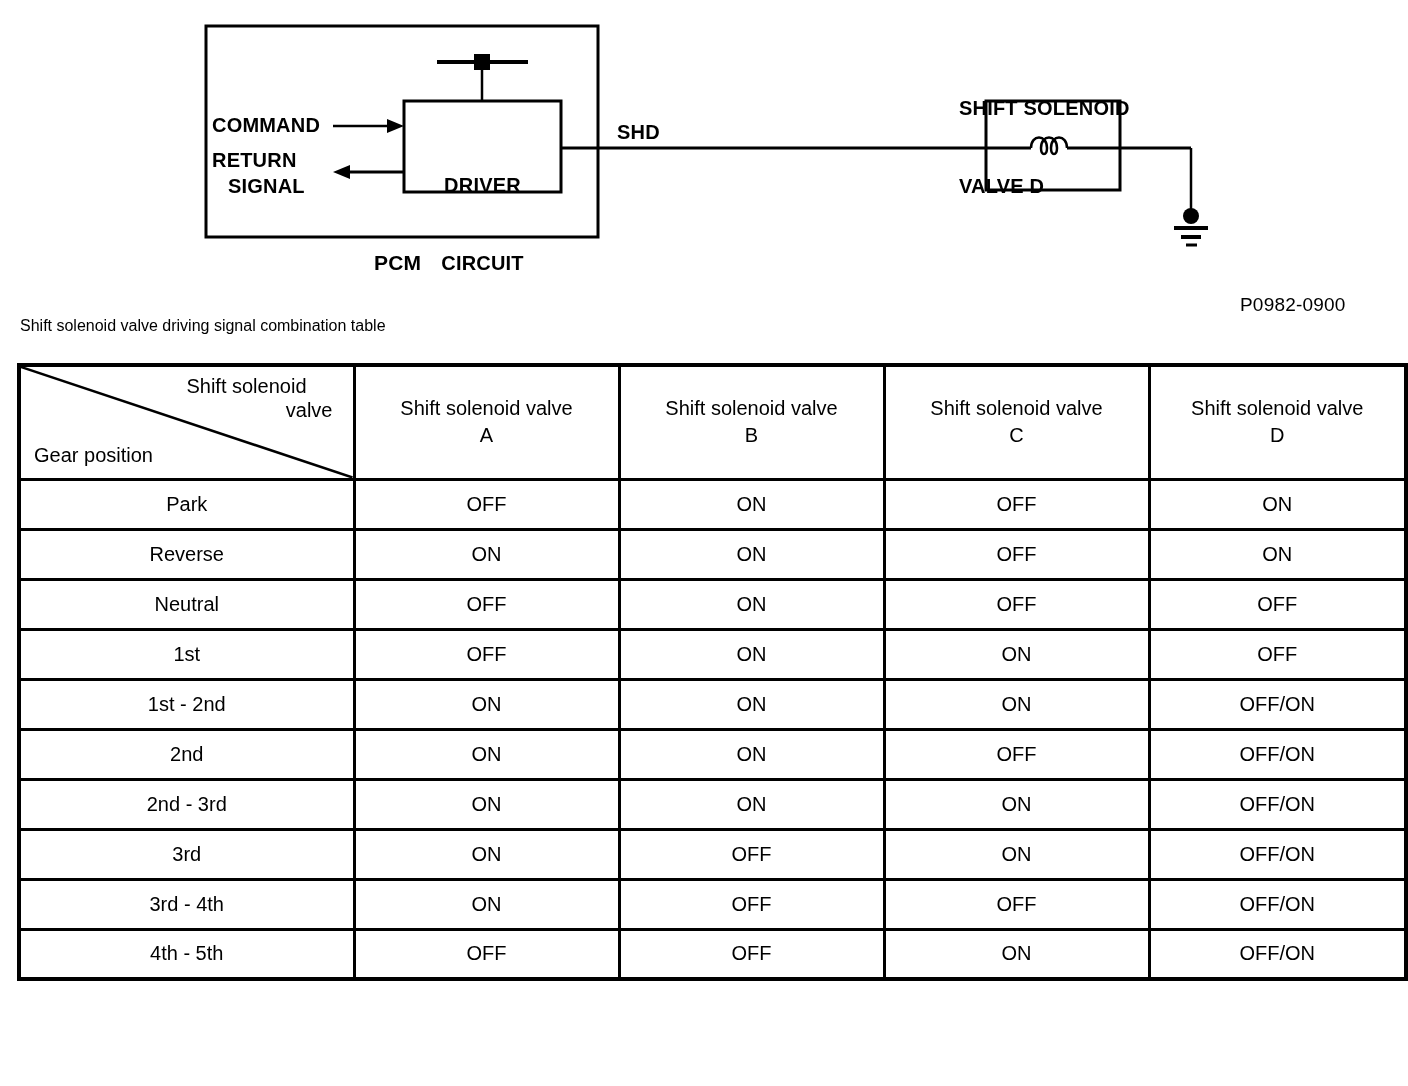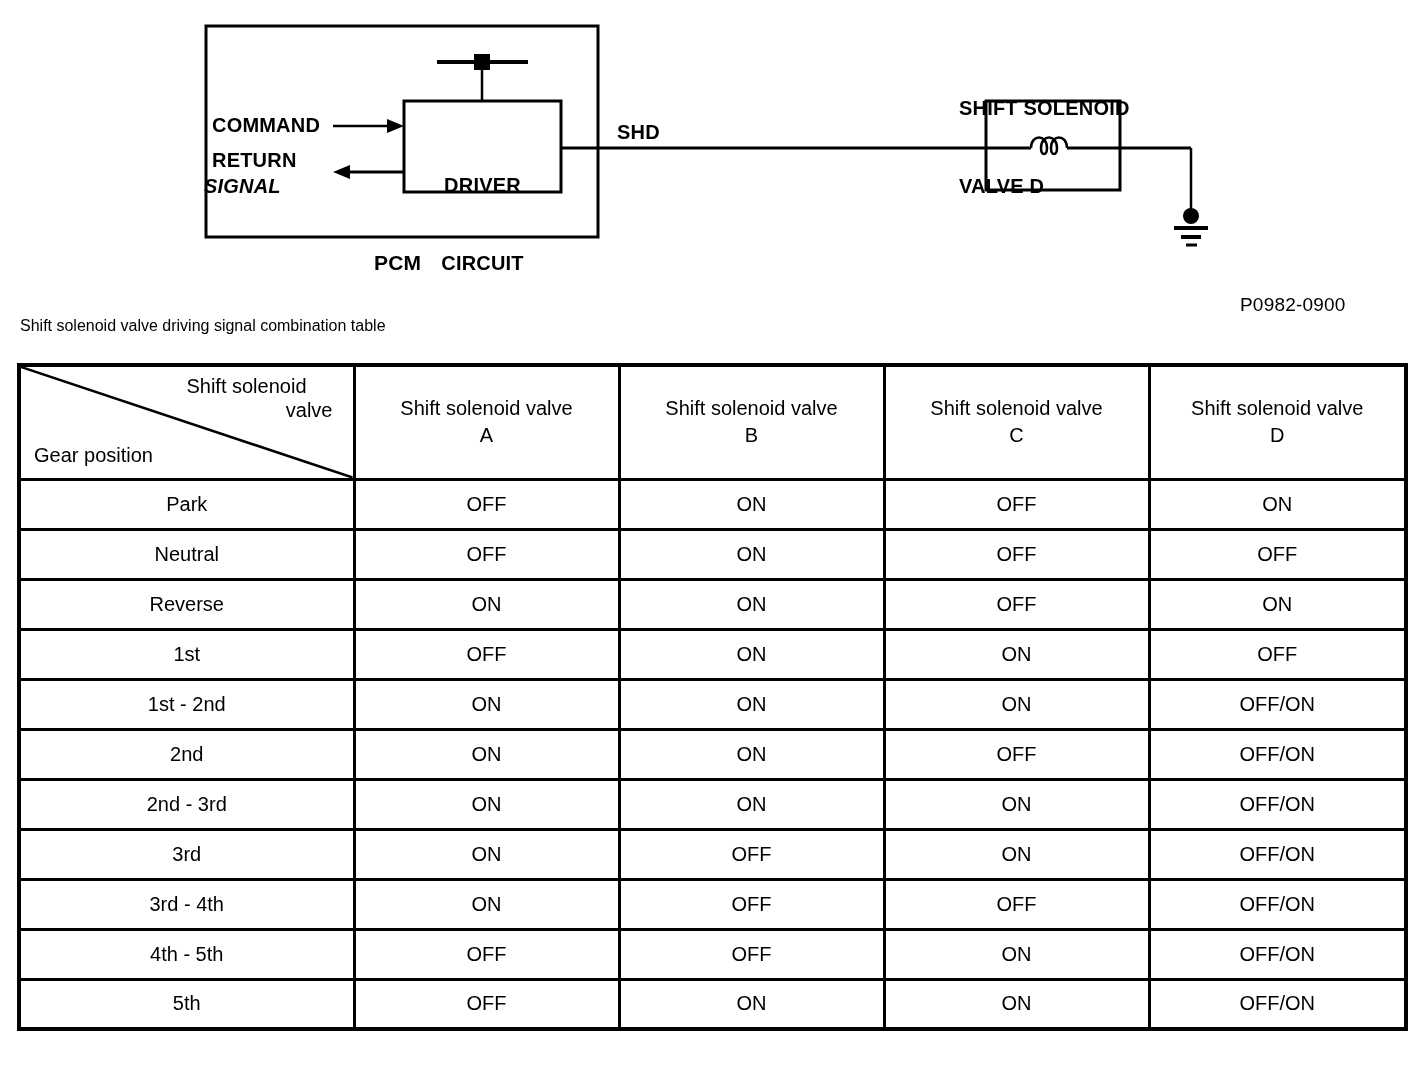--- a/index.html
+++ b/index.html
@@ -17,21 +17,21 @@
     font-size: 20px;
     line-height: 26px;
     white-space: pre;
     letter-spacing: 0.2px;
   }
   #circuit-svg { left: 0; top: 0; }
 
   #driver-circuit-label { left: 404px; top: 120px; width: 157px; text-align: center; }
   #command-label { left: 212px; top: 112px; text-align: center; }
   #return-label  { left: 212px; top: 147px; text-align: center; }
-  #signal-label  { left: 204px; top: 173px; font-style: italic; }
+  #signal-label  { left: 228px; top: 173px; }
   #pcm-label     { left: 374px; top: 250px; font-size: 21px; }
   #shd-label     { left: 617px; top: 119px; }
   #solenoid-label { left: 959px; top: 43px; }
   #figure-code   { left: 1240px; top: 294px; width: 150px; text-align: left;
                    font-size: 19px; letter-spacing: 0.2px; }
   #table-title   { left: 20px; top: 317px; font-size: 16px; }
 
   table#combo-table {
     position: absolute;
     left: 17px; top: 363px;
@@ -158,34 +158,34 @@
   </thead>
   <tbody>
       <tr class="data-row">
         <td>Park</td>
         <td>OFF</td>
         <td>ON</td>
         <td>OFF</td>
         <td>ON</td>
       </tr>
       <tr class="data-row">
+        <td>Reverse</td>
+        <td>ON</td>
+        <td>ON</td>
+        <td>OFF</td>
+        <td>ON</td>
+      </tr>
+      <tr class="data-row">
         <td>Neutral</td>
         <td>OFF</td>
         <td>ON</td>
         <td>OFF</td>
         <td>OFF</td>
       </tr>
       <tr class="data-row">
-        <td>Reverse</td>
-        <td>ON</td>
-        <td>ON</td>
-        <td>OFF</td>
-        <td>ON</td>
-      </tr>
-      <tr class="data-row">
         <td>1st</td>
         <td>OFF</td>
         <td>ON</td>
         <td>ON</td>
         <td>OFF</td>
       </tr>
       <tr class="data-row">
         <td>1st - 2nd</td>
         <td>ON</td>
         <td>ON</td>
@@ -217,24 +217,17 @@
         <td>3rd - 4th</td>
         <td>ON</td>
         <td>OFF</td>
         <td>OFF</td>
         <td>OFF/ON</td>
       </tr>
       <tr class="data-row">
         <td>4th - 5th</td>
         <td>OFF</td>
         <td>OFF</td>
-        <td>ON</td>
-        <td>OFF/ON</td>
-      </tr>
-      <tr class="data-row">
-        <td>5th</td>
-        <td>OFF</td>
-        <td>ON</td>
         <td>ON</td>
         <td>OFF/ON</td>
       </tr>
     </tbody>
 </table>
 
 </body></html>

